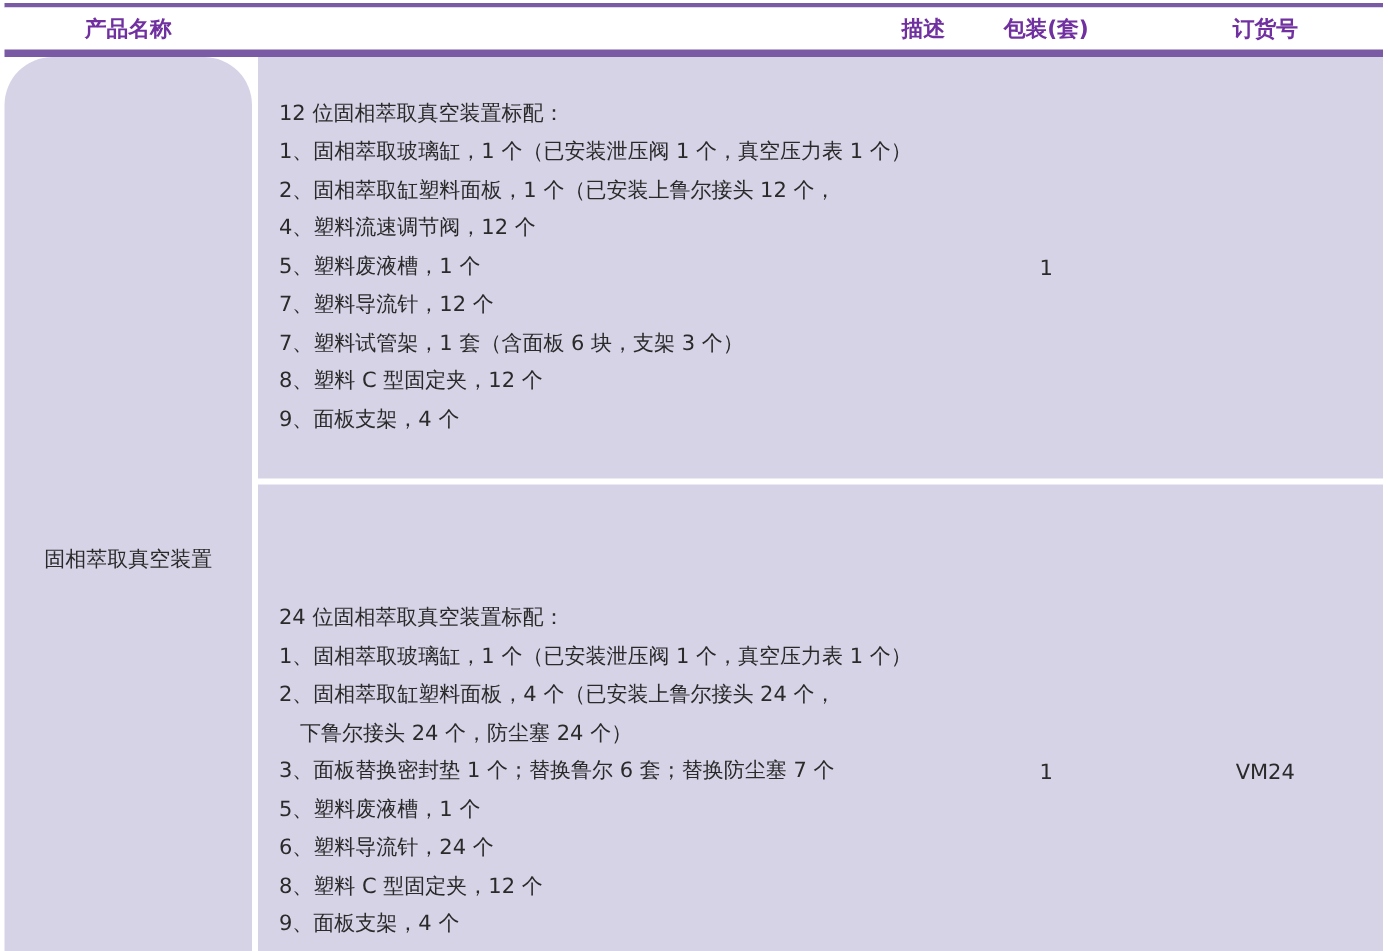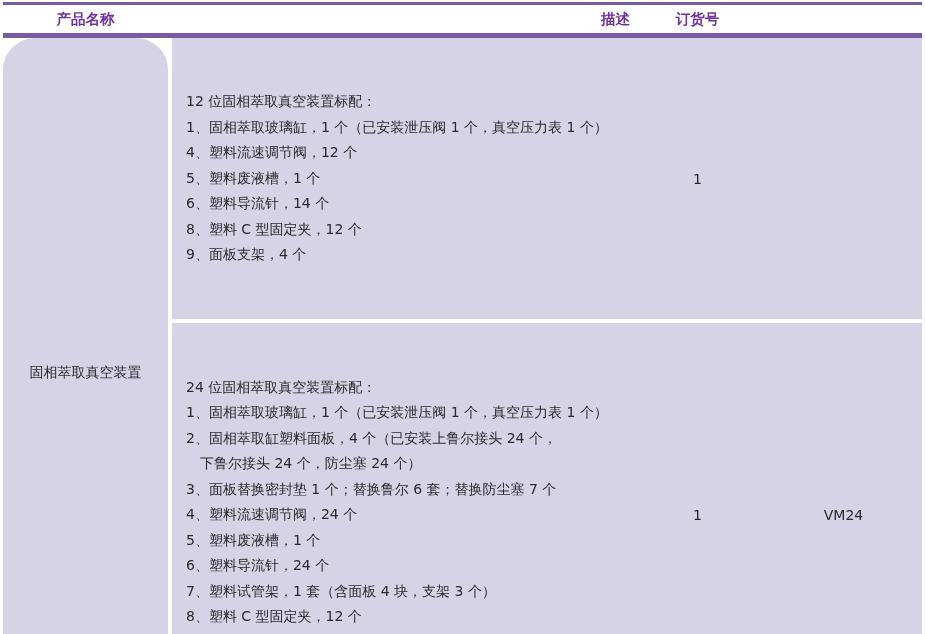--- a/index.html
+++ b/index.html
@@ -61,51 +61,52 @@
 </head>
 <body>
 
 <div class="page" style="--accent: #7b5aa5; --header-text: #7030a0; --cell-bg: #d7d3e7; --body-text: #2a2a2a;">
   <div class="table-wrap">
     <div class="top-border"></div>
 
     <div class="header-row">
       <div class="hc-center">产品名称</div>
       <div class="hc-desc">描述</div>
+      <div class="hc-center">包装(套)</div>
       <div class="hc-center">订货号</div>
     </div>
 
     <div class="header-underline"></div>
 
     <div class="body-grid">
       <div class="name-cell">固相萃取真空装置</div>
       <div class="rows-col" id="rows-container">
           <div class="row row-0">
             <div class="desc-cell">
               <div class="desc-line">12 位固相萃取真空装置标配：</div>
               <div class="desc-line">1、固相萃取玻璃缸，1 个（已安装泄压阀 1 个，真空压力表 1 个）</div>
+              <div class="desc-line">2、固相萃取缸塑料面板，1 个（已安装上鲁尔接头 12 个，</div>
               <div class="desc-line">4、塑料流速调节阀，12 个</div>
               <div class="desc-line">5、塑料废液槽，1 个</div>
-              <div class="desc-line">6、塑料导流针，14 个</div>
+              <div class="desc-line">7、塑料导流针，12 个</div>
+              <div class="desc-line">7、塑料试管架，1 套（含面板 6 块，支架 3 个）</div>
               <div class="desc-line">8、塑料 C 型固定夹，12 个</div>
               <div class="desc-line">9、面板支架，4 个</div>
             </div>
             <div class="pack-cell">1</div>
           </div>
           <div class="row row-1">
             <div class="desc-cell">
               <div class="desc-line">24 位固相萃取真空装置标配：</div>
               <div class="desc-line">1、固相萃取玻璃缸，1 个（已安装泄压阀 1 个，真空压力表 1 个）</div>
               <div class="desc-line">2、固相萃取缸塑料面板，4 个（已安装上鲁尔接头 24 个，</div>
               <div class="desc-line indent">下鲁尔接头 24 个，防尘塞 24 个）</div>
               <div class="desc-line">3、面板替换密封垫 1 个；替换鲁尔 6 套；替换防尘塞 7 个</div>
-              <div class="desc-line">4、塑料流速调节阀，24 个</div>
               <div class="desc-line">5、塑料废液槽，1 个</div>
               <div class="desc-line">6、塑料导流针，24 个</div>
-              <div class="desc-line">7、塑料试管架，1 套（含面板 4 块，支架 3 个）</div>
               <div class="desc-line">8、塑料 C 型固定夹，12 个</div>
               <div class="desc-line">9、面板支架，4 个</div>
             </div>
             <div class="pack-cell">1</div>
             <div class="order-cell">VM24</div>
           </div>
         </div>
     </div>
 
     <div class="bottom-border"></div>

